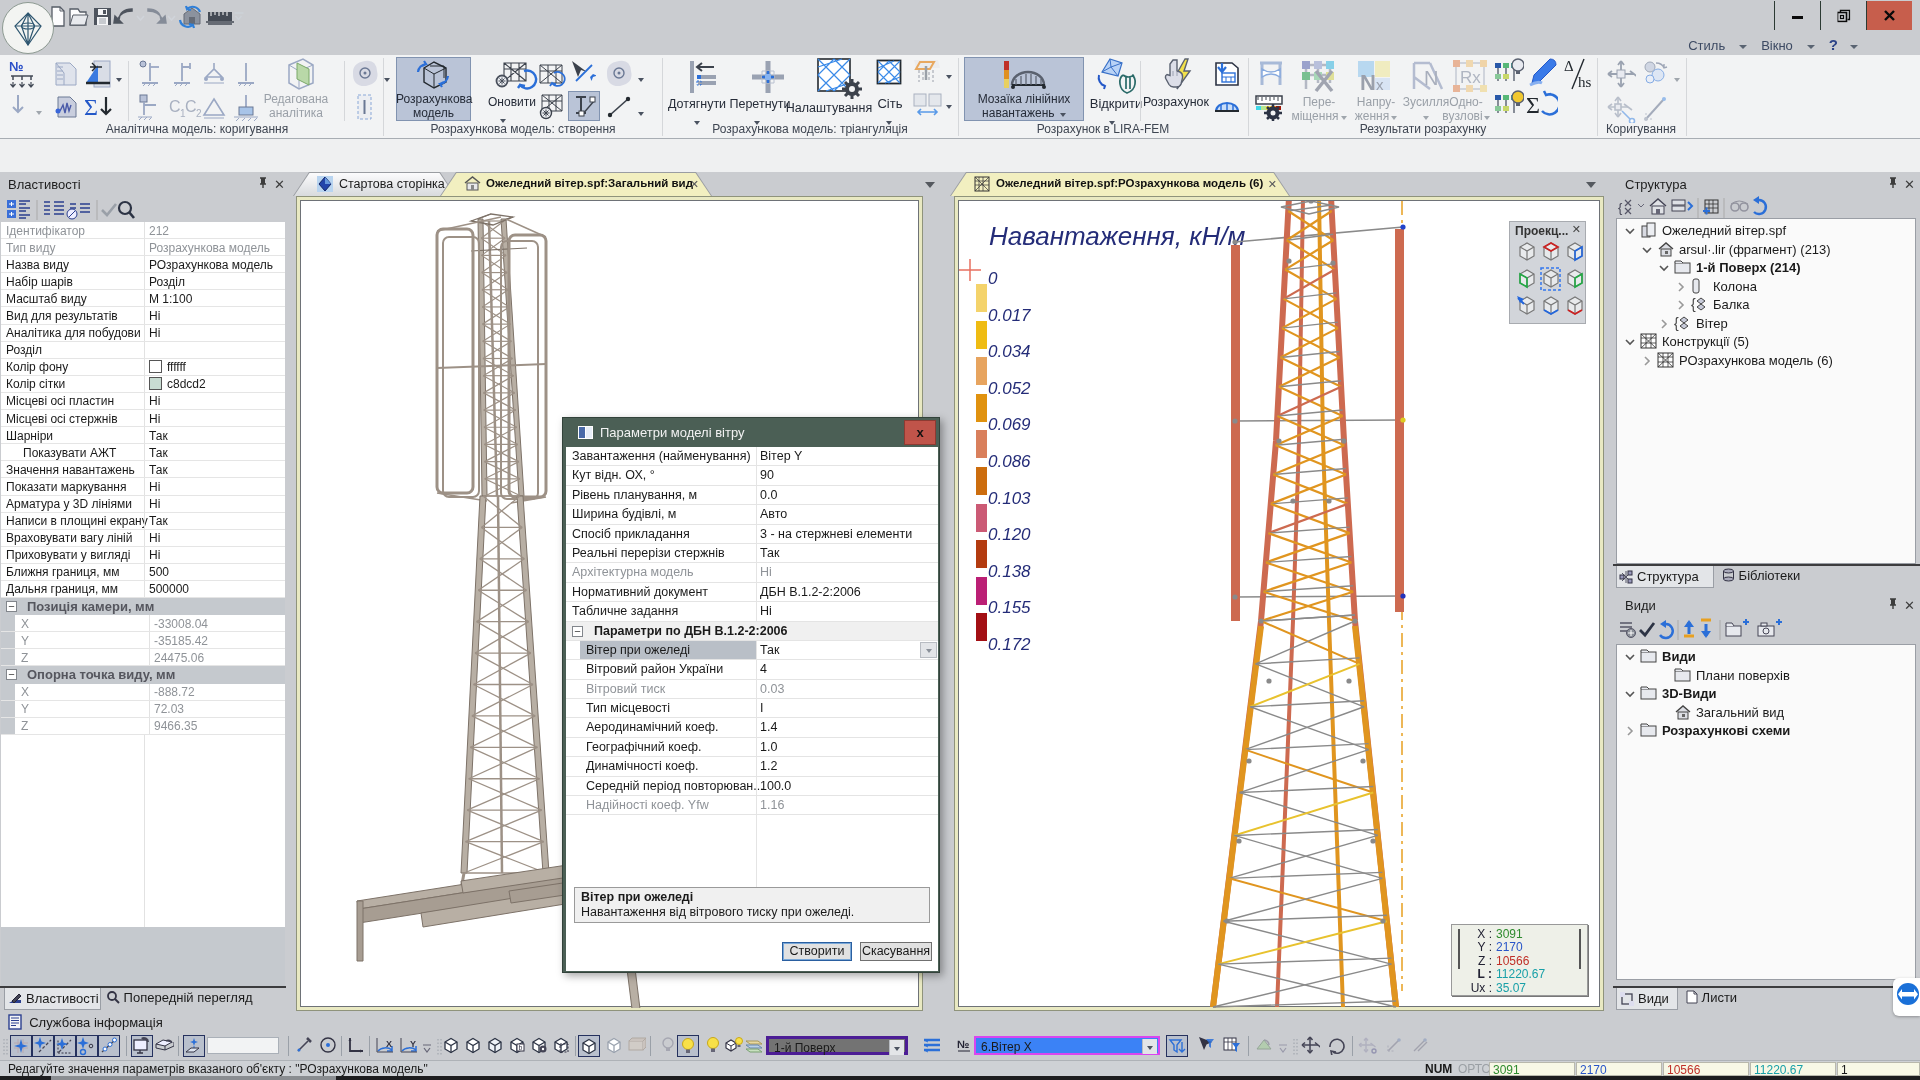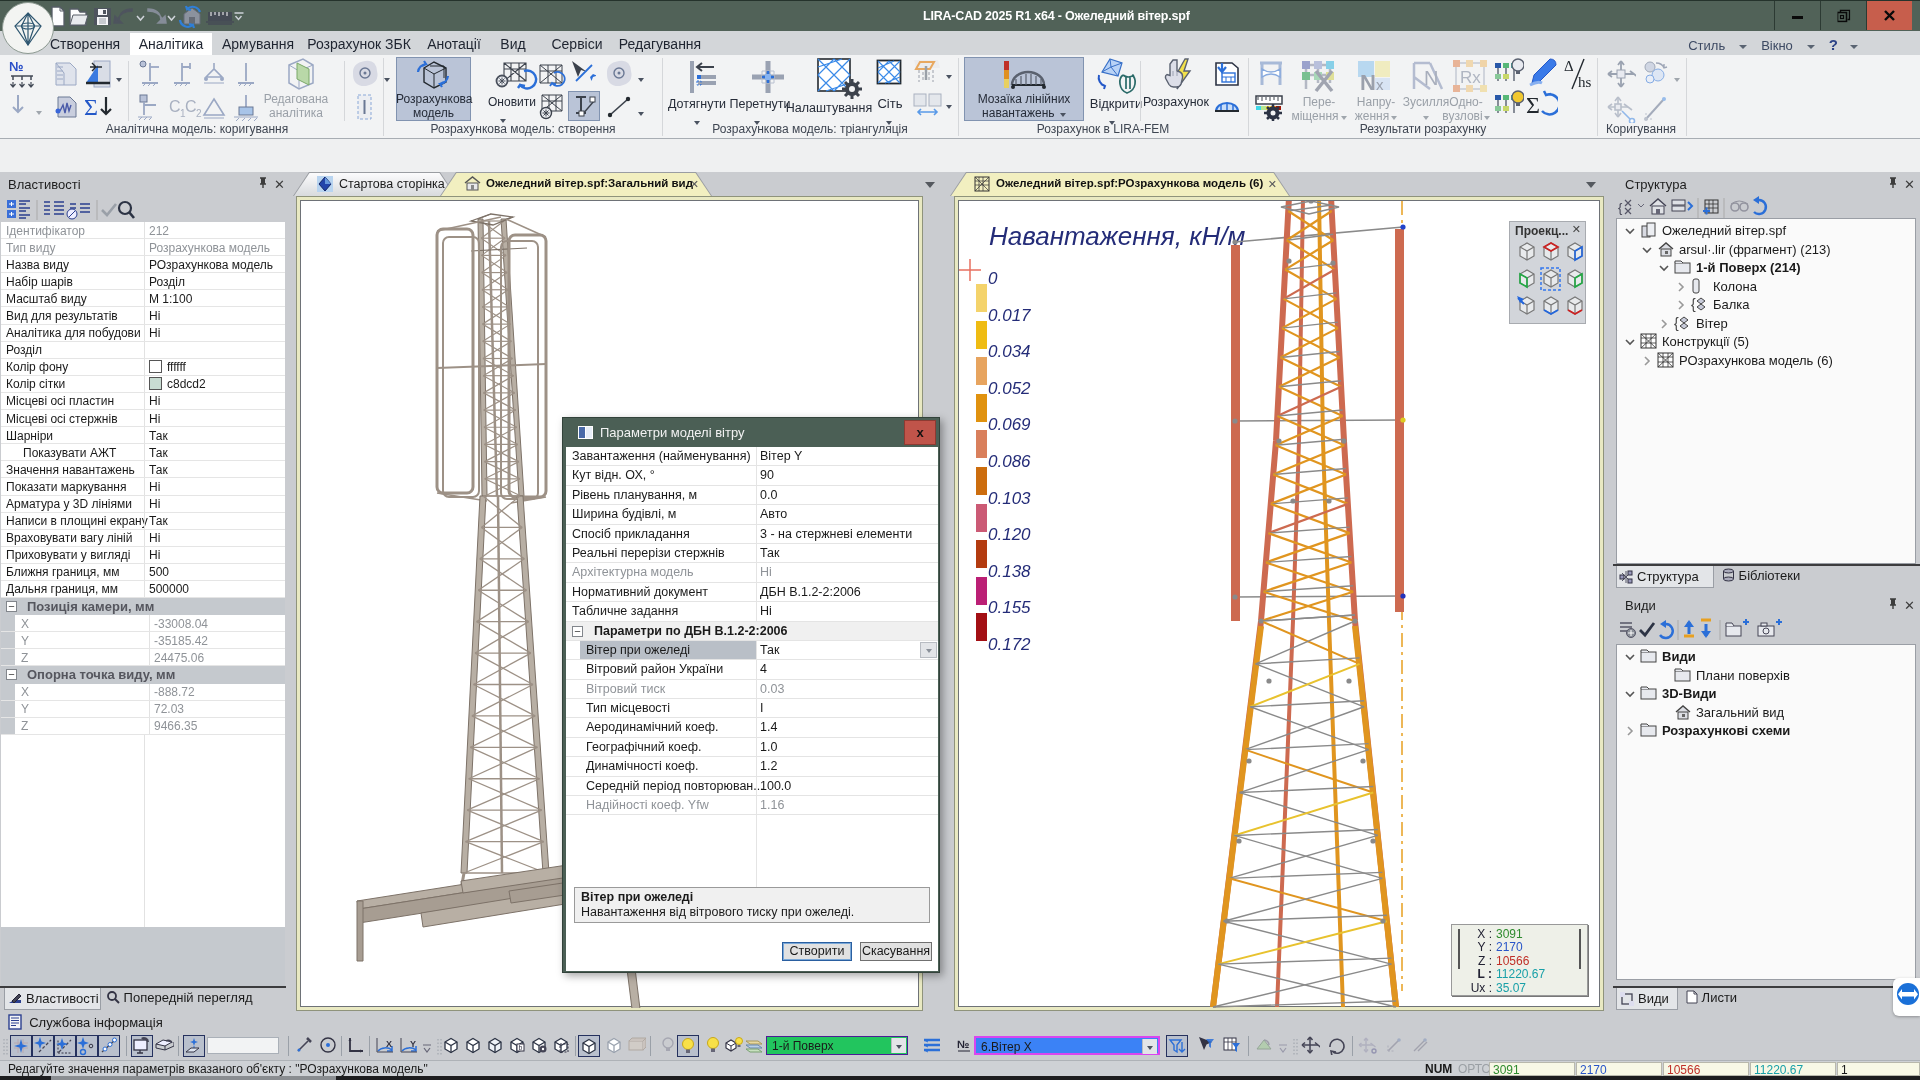--- a/index.html
+++ b/index.html
@@ -81,23 +81,20 @@
 #statusbar { position:absolute; left:0; top:1060px; width:1920px; height:16px; background:#ced1d5; border-top:1px solid #aeb2b7; font-size:12px; }
 #taskbar { position:absolute; left:0; top:1076px; width:1920px; height:4px; background:#1d1d1f; }
 .scell { position:absolute; top:1px; height:14px; background:#f8f8e6; border:1px solid #b8b8ac; font-size:12px; padding:0 3px; }
 .tbtn { position:absolute; width:22px; height:22px; }
 .tbtn.sel { background:#b9c0cd; border:1px solid #25315e; }
 </style>
 </head>
 <body>
 <div id="app">
 
-<div id="titlebar">
-  <div id="title-text">LIRA-CAD 2025 R1 x64 - Ожеледний вітер.spf</div>
-</div>
 <div class="winbtn" id="btn-min" style="right:100px;">
       <svg width="12" height="12">
         <rect x="0" y="6" width="11" height="3" fill="#0a0a0a"></rect>
       </svg>
     </div>
 <div class="winbtn" id="btn-max" style="right:54px;">
       <svg width="13" height="13">
         <rect x="0" y="3" width="9" height="9" fill="none" stroke="#0a0a0a" stroke-width="1.6"></rect>
         <path d="M3,3 V0.8 H12 V10 H10" fill="none" stroke="#0a0a0a" stroke-width="1.4"></path>
         <rect x="3" y="6" width="3" height="3" fill="none" stroke="#0a0a0a" stroke-width="1.2"></rect>
@@ -130,30 +127,20 @@
         <path d="M152 7 a8 8 0 0 0 -13 -3 l-1 -3 m1 3 l4 1" fill="none" stroke="#2f7fd8" stroke-width="2.2"></path>
         <rect x="160" y="7" width="24" height="9" fill="#454b55"></rect>
         <path d="M163 7 v4 M167 7 v3 M171 7 v4 M175 7 v3 M179 7 v4" stroke="#fff"></path>
         <path d="M158 17 h28 m-26 2 h24" stroke="#454b55" stroke-width="1.5"></path>
       </svg>
       <svg class="abs" style="left:233px;top:11px;" width="12" height="11">
         <path d="M1.5 2 h9 M2.5 5 l3 3.5 3-3.5" fill="none" stroke="#cdd2d8" stroke-width="1.4"></path>
       </svg>
     </div>
 
-<div id="tabrow">
-  <div class="rtab" style="left:50px; width:70px;">Створення</div>
-  <div class="rtab active" style="left:130px; width:82px;">Аналітика</div>
-  <div class="rtab" style="left:222px; width:70px;">Армування</div>
-  <div class="rtab" style="left:305px; width:108px; white-space:nowrap;">Розрахунок ЗБК</div>
-  <div class="rtab" style="left:424px; width:60px;">Анотації</div>
-  <div class="rtab" style="left:496px; width:34px;">Вид</div>
-  <div class="rtab" style="left:548px; width:58px;">Сервіси</div>
-  <div class="rtab" style="left:618px; width:84px;">Редагування</div>
-</div>
 <div id="menu-right"><span>Стиль</span><span class="dropcaret" style="margin:0 14px;"></span><span>Вікно</span><span class="dropcaret" style="margin:0 14px;"></span><b>?</b><span class="dropcaret" style="margin:0 0 0 12px;"></span></div>
 
 <div id="applogo">
 <svg width="50" height="50" viewBox="0 0 50 50">
         <g stroke="#2e5670" stroke-width="1.2" fill="none">
           <path d="M25 10 L38 23 L25 42 L12 23 Z"></path>
           <path d="M25 10 L25 42 M12 23 L38 23 M25 10 L18.5 23 L25 42 M25 10 L31.5 23 L25 42"></path>
           <ellipse cx="25" cy="23" rx="6.5" ry="3"></ellipse>
         </g>
       </svg>
@@ -1630,21 +1617,21 @@
           <path d="M3 8 L8 5 L13 8 L13 13 L8 16 L3 13 Z" fill="#fff" stroke="#334" stroke-width="1.2"></path>
           <path d="M3 8 L8 11 L13 8 M8 11 V16" stroke="#334" fill="none"></path>
           <circle cx="16" cy="6" r="3.5" fill="#f8e048" stroke="#c8a818"></circle>
           <path d="M14.5 10 h3 v2 h-3 z" fill="#667"></path>
         </svg></div>
       <div class="abs tbtn" style="left:744px;top:1035px;width:22px;"><svg width="22" height="20">
           <path d="M2 6 h12 l4 3 h-12 z" fill="#e8d8a0" stroke="#a89858"></path>
           <path d="M2 10 h12 l4 3 h-12 z" fill="#b8d0e8" stroke="#6888a8"></path>
           <path d="M2 14 h12 l4 3 h-12 z" fill="#c8e0c0" stroke="#78a070"></path>
         </svg></div>
-      <div class="abs" style="left:766px;top:1036px;width:142px;height:19px;background:#22c55e;border:1px solid #4c1d95;font-size:12px;">
+      <div class="abs" style="left:766px;top:1036px;width:142px;height:19px;background:#737373;border:3px solid #4c1d95;font-size:12px;">
         <span style="position:absolute;left:5px;top:2px;">1-й Поверх</span>
         <span style="position:absolute;right:1px;top:1px;width:15px;height:15px;background:#e3e5e8;border-left:1px solid #b8bcc2;"><span class="caret" style="margin:6px 0 0 4px;"></span></span>
       </div>
       <div class="abs tbtn" style="left:921px;top:1035px;width:22px;"><svg width="22" height="20">
           <path d="M3 5 h16 M3 10 h16 M3 15 h16" stroke="#2b6fd8" stroke-width="2.4"></path>
           <path d="M3 5 l4 2 M3 10 l4 2 M3 15 l4 2" stroke="#2b6fd8"></path>
         </svg></div>
       <div class="abs tbtn" style="left:956px;top:1035px;width:16px;"><svg width="18" height="20">
           <text x="1" y="13" font-size="11" fill="#223" font-weight="bold">№</text>
           <path d="M2 16 h12" stroke="#223"></path>

